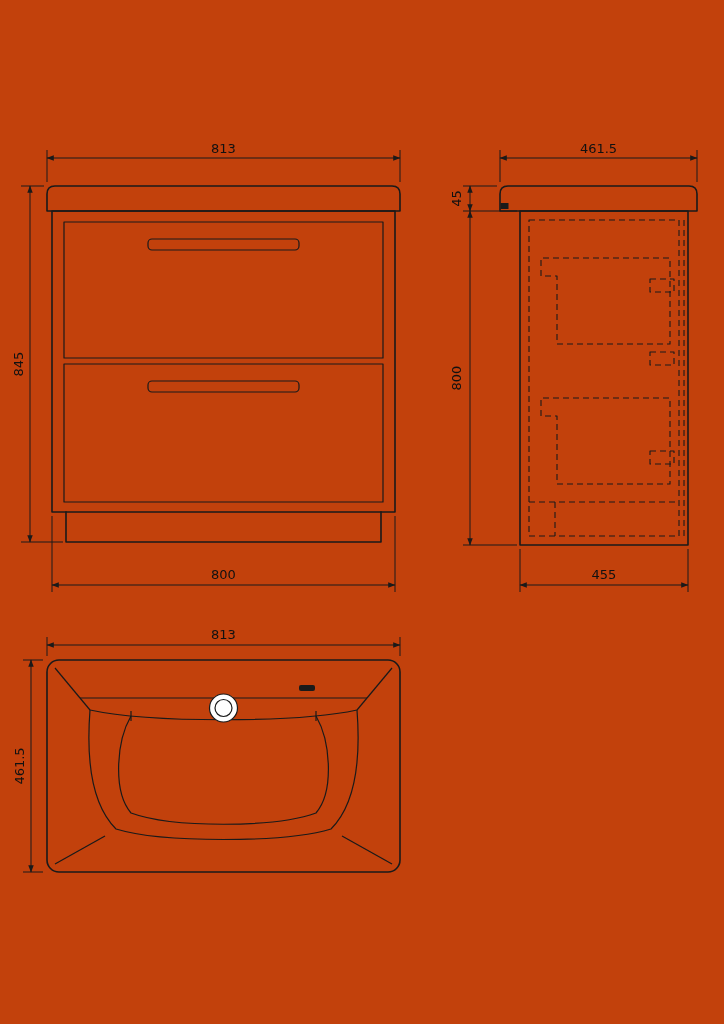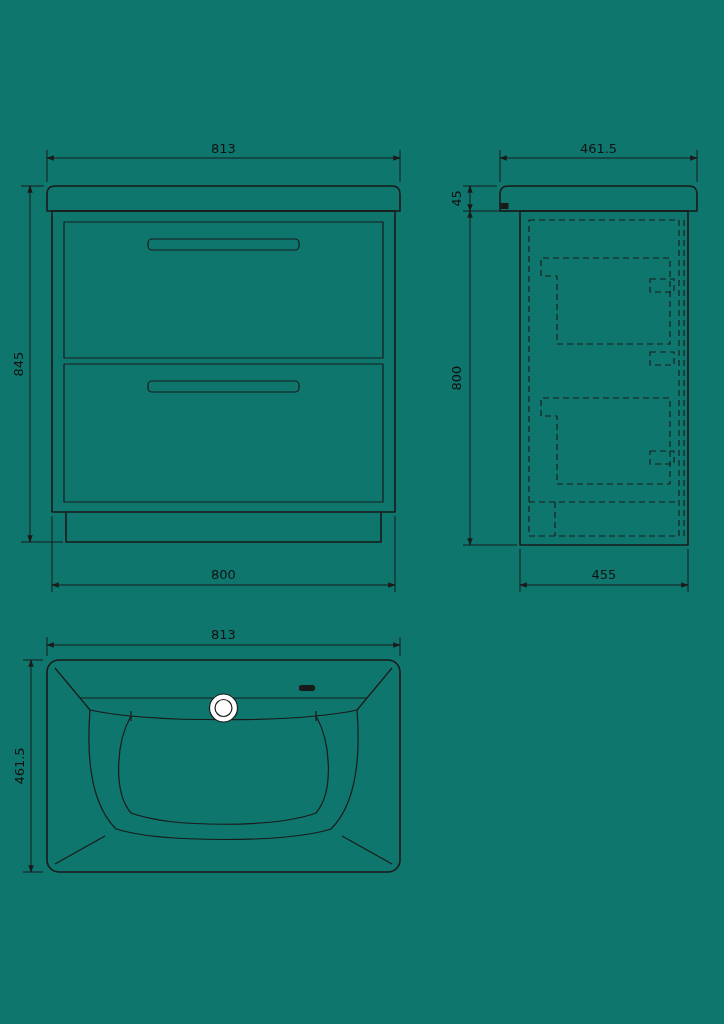--- a/index.html
+++ b/index.html
@@ -1,20 +1,20 @@
 <!DOCTYPE html>
 <html><head>
 <meta charset="utf-8">
 <style>
   html, body { margin: 0; padding: 0; background: #ffffff; }
   .page {
     position: relative;
     width: 724px;
     height: 1024px;
-    background: #0f766e;
+    background: #c2410c;
     font-family: "DejaVu Sans", "Liberation Sans", sans-serif;
     overflow: hidden;
   }
   svg { display: block; }
   
   .obj   { fill: none; stroke: #1a1a1a; stroke-width: 1.6; stroke-linejoin: round; stroke-linecap: square; }
   .obj2  { fill: none; stroke: #1a1a1a; stroke-width: 1.2; stroke-linejoin: round; }
   .dash  { fill: none; stroke: #1a1a1a; stroke-width: 1.1; stroke-dasharray: 6 4; stroke-linejoin: round; }
   .fillb { fill: #1a1a1a; stroke: none; }
   .mask  { fill: #ffffff; stroke: #1a1a1a; stroke-width: 1.2; }

